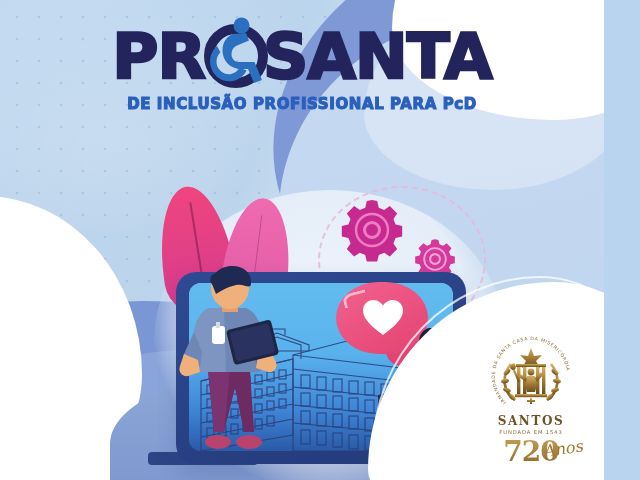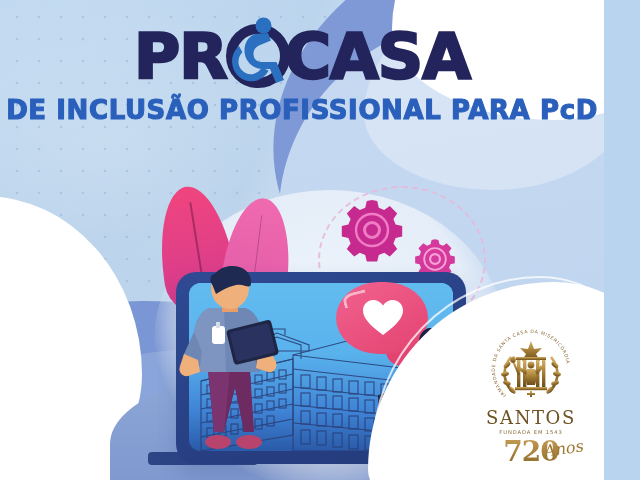--- a/index.html
+++ b/index.html
@@ -196,39 +196,39 @@
     font-size:63px;
     letter-spacing:-1px;
     color:#23245c;
     -webkit-text-stroke:2.5px #23245c;
   }
   #access-slot { position:relative; width:62px; height:66px; margin:0 -2px; }
   #access-slot svg { position:absolute; left:0; top:-12px; }
   #subtitle {
     margin-top:5px;
     font-family:"DejaVu Sans", sans-serif;
-    font-weight:700; font-size:26px;
+    font-weight:700; font-size:15px;
     letter-spacing:.6px;
     color:#2a60bc;
     -webkit-text-stroke:1.1px #2a60bc;
   }
   #year {
     margin-top:6px;
     font-family:"DejaVu Sans", sans-serif;
     font-weight:700; font-size:52px;
     letter-spacing:1px;
     color:#23245c;
     -webkit-text-stroke:2.5px #23245c;
   }
   
   #crest { position:absolute; right:14px; bottom:12px; width:118px; text-align:center; z-index:40; }
   #crest-emblem { position:relative; width:84px; height:84px; margin:0 auto; }
   #crest-name {
-    font-family:"DejaVu Serif", serif; font-weight:400;
-    font-size:18px; letter-spacing:1.6px; color:#6e5224;
+    font-family:"DejaVu Serif", serif; font-weight:700;
+    font-size:12px; letter-spacing:1.6px; color:#6e5224;
     margin-top:-4px;
   }
   #crest-founded {
     font-family:"DejaVu Sans", sans-serif;
     font-size:5.2px; letter-spacing:.9px; color:#8a6a32; margin-top:1px;
   }
   #crest-anniv { position:relative; height:32px; margin-top:1px; }
   #crest-years {
     font-family:"DejaVu Serif", serif; font-weight:700;
     font-size:28px; color:#9a7330; letter-spacing:-1px;
@@ -273,21 +273,21 @@
 
           <circle cx="33" cy="44" r="27" fill="none" stroke="#23245c" stroke-width="10"></circle>
 
           <g fill="#2a6fc0">
             <circle cx="38.5" cy="13.5" r="8"></circle>
             <path d="M30 22 C23 25 19.5 31 19.5 38.5 C19.5 49 27.5 57 38 57 L45 57 L51 71 L59 68 L51.5 50 L36 50 C31.5 50 28.5 46.5 28.5 42 C28.5 38 30.5 35 34 33.5 L46 28.5 L43 21 Z"></path>
             <path d="M14 34 C8.5 39 6 46 7.5 53.5 C9.5 64 19.5 71 30 69 C36 67.8 41 63.8 43.5 58.5 L36.5 55.5 C34.8 58.8 31.8 61.2 28.2 62 C21.4 63.3 15 58.8 13.7 52 C12.9 47.6 14.4 43.3 17.4 40.3 Z"></path>
           </g>
         </svg>
       </span>
-      <span class="t-word">CASA</span>
+      <span class="t-word">SANTA</span>
     </div>
     <div id="subtitle">DE INCLUSÃO PROFISSIONAL PARA PcD</div>
   </div>
 
   <div class="petal" id="petal-1">
       <i class="vein"></i>
     </div>
   <div class="petal" id="petal-2">
       <i class="vein"></i>
     </div>

